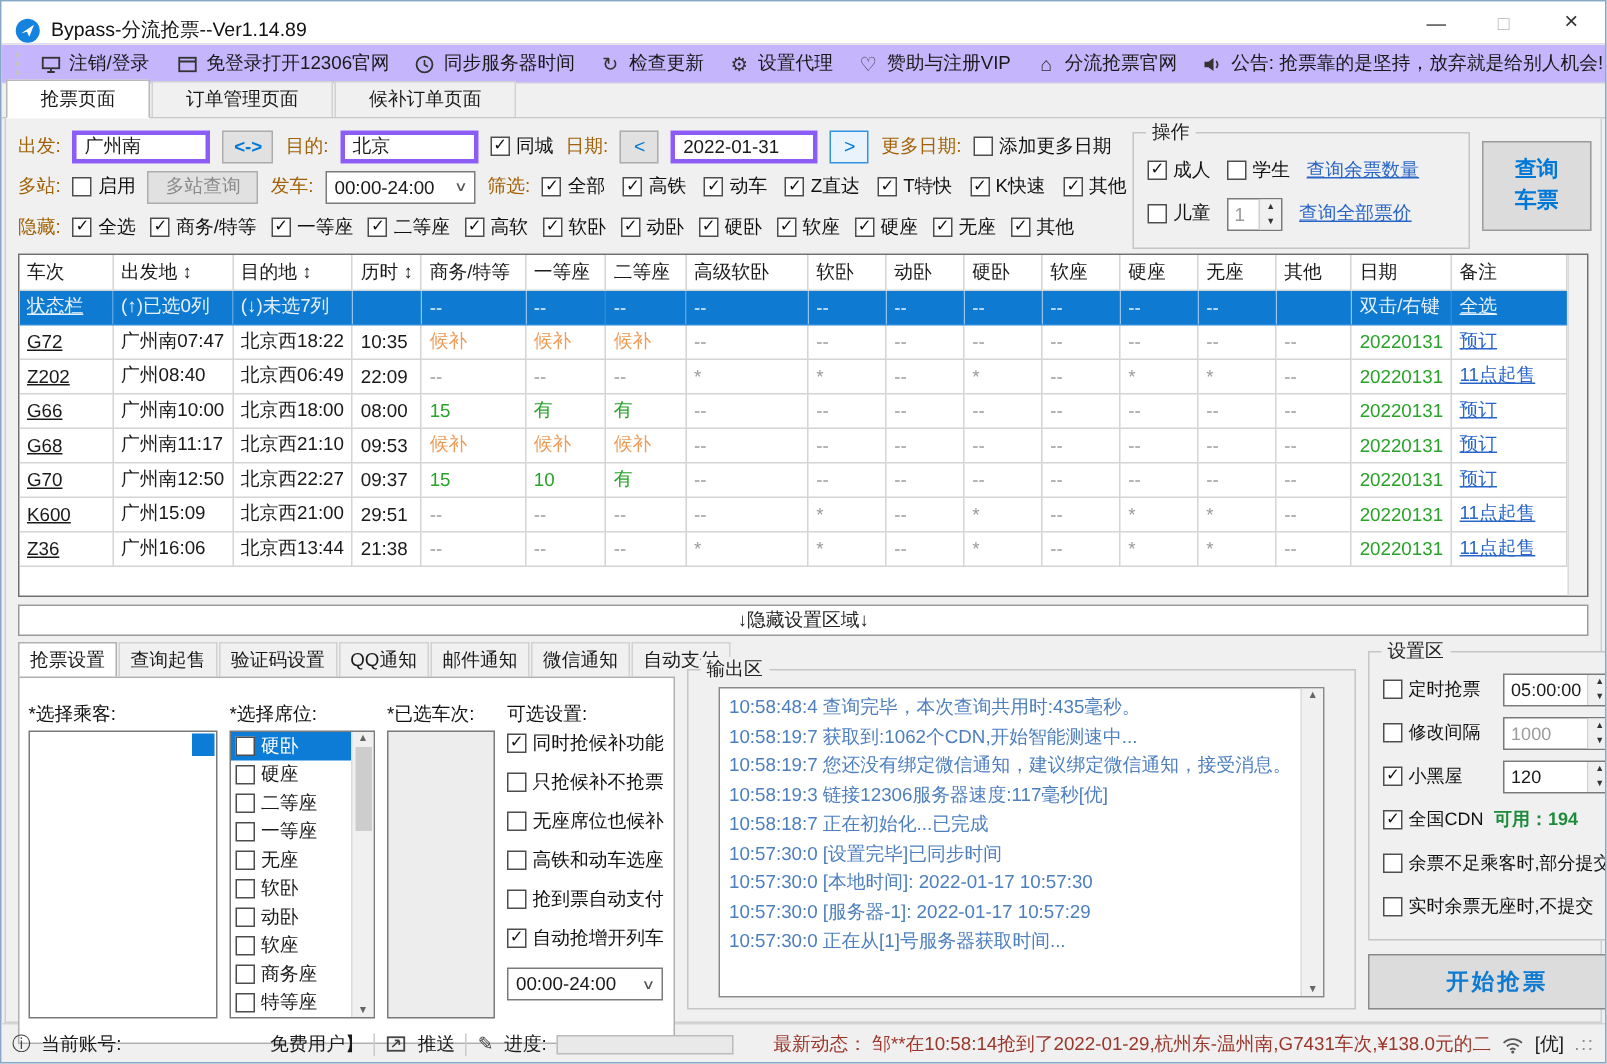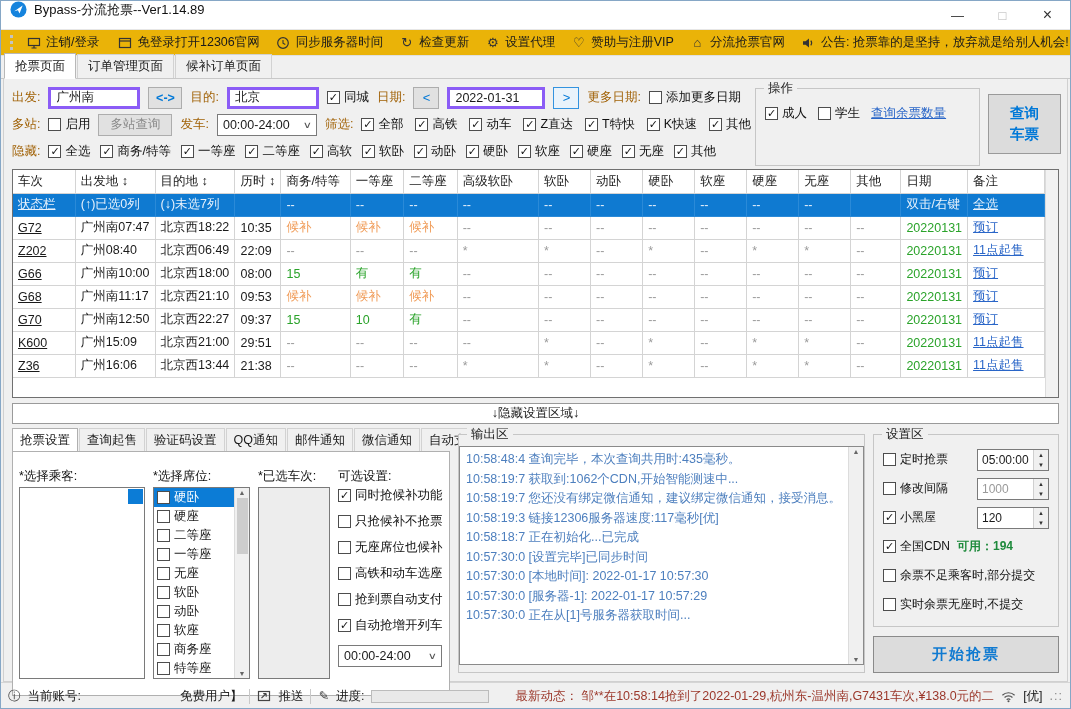--- a/index.html
+++ b/index.html
@@ -1,33 +1,33 @@
 <!DOCTYPE html>
 <html><head>
 <meta charset="utf-8">
 <style>
 *{box-sizing:border-box;margin:0;padding:0}
 html,body{width:1071px;height:709px;overflow:hidden}
 body{font-family:"Liberation Sans","DejaVu Sans",sans-serif;font-size:12.5px;background:#f0f0f0;border:1px solid #86a7c6;color:#1a1a1a}
 
-.titlebar{height:28px;background:#fff;display:flex;align-items:flex-start;padding-left:9px}
+.titlebar{height:28px;background:#fff;display:flex;align-items:flex-end;padding-left:9px}
 .title-text{font-size:13px;color:#111;margin-left:7px}
 .win-btns{margin-left:auto;display:flex;height:100%}
 .win-btn{width:45px;display:flex;align-items:center;justify-content:center;font-size:13px;color:#333}
 .win-btn.max{color:#b5b5b5}
 .win-btn.close{font-size:16px}
 
-.toolbar{height:27px;background:#eab308;display:flex;align-items:center;padding:0 4px;border-top:1px solid #e6e6e6;border-bottom:1px solid #e0e0e0}
+.toolbar{height:27px;background:#c4b5fd;display:flex;align-items:center;padding:0 4px;border-top:1px solid #e6e6e6;border-bottom:1px solid #e0e0e0}
 .tb-grip{height:15px;border-left:3px dotted #c3c3c3;margin:0 5px}
 .tb-item{display:flex;align-items:center;gap:5px;margin:0 8px;white-space:nowrap}
 .tb-sep{width:1px;height:15px;background:#cfcfcf;margin:0 1px}
 .tb-ico{width:15px;height:15px;display:inline-flex;align-items:center;justify-content:center;font-size:13px;color:#333;line-height:1}
 
 .page-tabs{display:flex;align-items:flex-end;height:23px;padding-left:3px;border-bottom:1px solid #c8c8c8}
-.ptab{padding:3px 10px;border:1px solid #d2d2d2;border-bottom:none;background:#f0f0f0;margin-right:1px;white-space:nowrap}
+.ptab{padding:3px 22px;border:1px solid #d2d2d2;border-bottom:none;background:#f0f0f0;margin-right:1px;white-space:nowrap}
 .ptab.active{background:#fff;border-color:#b8b8b8;border-bottom:1px solid #fff;margin-bottom:-1px;padding-top:4px}
 .tabpage{border-left:1px solid #d0d0d0;border-right:1px solid #d0d0d0;border-bottom:1px solid #d0d0d0;margin:0 2px;background:#f0f0f0}
 
 .search{padding:5px 6px 2px 8px;display:flex;height:88px}
 .search-left{flex:1}
 .srow{display:flex;align-items:center;height:27px;gap:8px;white-space:nowrap}
 .lbl{color:#a16207}
 .input{border:3px solid #8b5cf6;background:#fff;height:22px;display:flex;align-items:center;padding:0 5px}
 .inp-city{width:92px}
 .btn{border:1px solid #adadad;background:#e1e1e1;display:flex;align-items:center;justify-content:center}
@@ -90,21 +90,21 @@
 .seat-item.sel{background:#0c7cd6;color:#fff}
 .sbbar{width:15px;background:#f0f0f0;border-left:1px solid #dcdcdc;display:flex;flex-direction:column;align-items:center;padding:1px 0;font-size:7px;color:#666}
 .sbbar .thumb{width:11px;height:56px;background:#cdcdcd;margin:2px 0}
 .sbbar .sp{flex:1}
 .train-sel .listbox{background:#ededed}
 .train-sel{width:72px}
 .opt-col{flex:1}
 .opt-row{display:flex;align-items:center;height:17px;margin-bottom:9px;white-space:nowrap}
 .opt-combo{width:104px;margin-top:2px}
 
-.out-gb{flex:1;margin-top:4px;padding:11px 0 7px;display:flex;flex-direction:column}
+.out-gb{flex:1;margin-top:16px;padding:11px 20px 7px;display:flex;flex-direction:column}
 .out-area{flex:1;border:1px solid #8a8a8a;background:#fff;display:flex;overflow:hidden}
 .out-lines{flex:1;padding:3px 6px;color:#4d7fbe;line-height:19.5px;overflow:hidden;white-space:nowrap}
 
 .rp{width:186px;display:flex;flex-direction:column}
 .set-gb{margin-top:4px;padding:13px 9px 4px;flex:1}
 .set-row{display:flex;align-items:center;height:23px;margin-bottom:6px;white-space:nowrap;font-size:12px}
 .set-row .spin{margin-left:auto}
 .cdn-avail{color:#1e8a3c;margin-left:7px;font-weight:bold}
 .start-btn{margin-top:9px;height:43px;border:1px solid #8a8a8a;background:#dcdcdc;color:#0f7ad1;font-weight:bold;font-size:15px;display:flex;align-items:center;justify-content:center;letter-spacing:2px}
 
@@ -330,20 +330,34 @@
       <div class="ops-row">
         <span><span class="cbi">
               <span class="cb on"></span>
               <span>成人</span>
             </span></span>
         <span><span class="cbi">
               <span class="cb"></span>
               <span>学生</span>
             </span></span>
         <span class="link">查询余票数量</span>
+      </div>
+      <div class="ops-row">
+        <span><span class="cbi">
+              <span class="cb"></span>
+              <span>儿童</span>
+            </span></span>
+        <span class="spin sm dis">
+            <span class="sv">1</span>
+            <span class="ud">
+              <span>▲</span>
+              <span>▼</span>
+            </span>
+          </span>
+        <span class="link">查询全部票价</span>
       </div>
     </div>
     <div class="query-btn">
         <span>查询车票</span>
       </div>
   </div>
 
   <div class="tablewrap">
     <table>
         <tbody>

